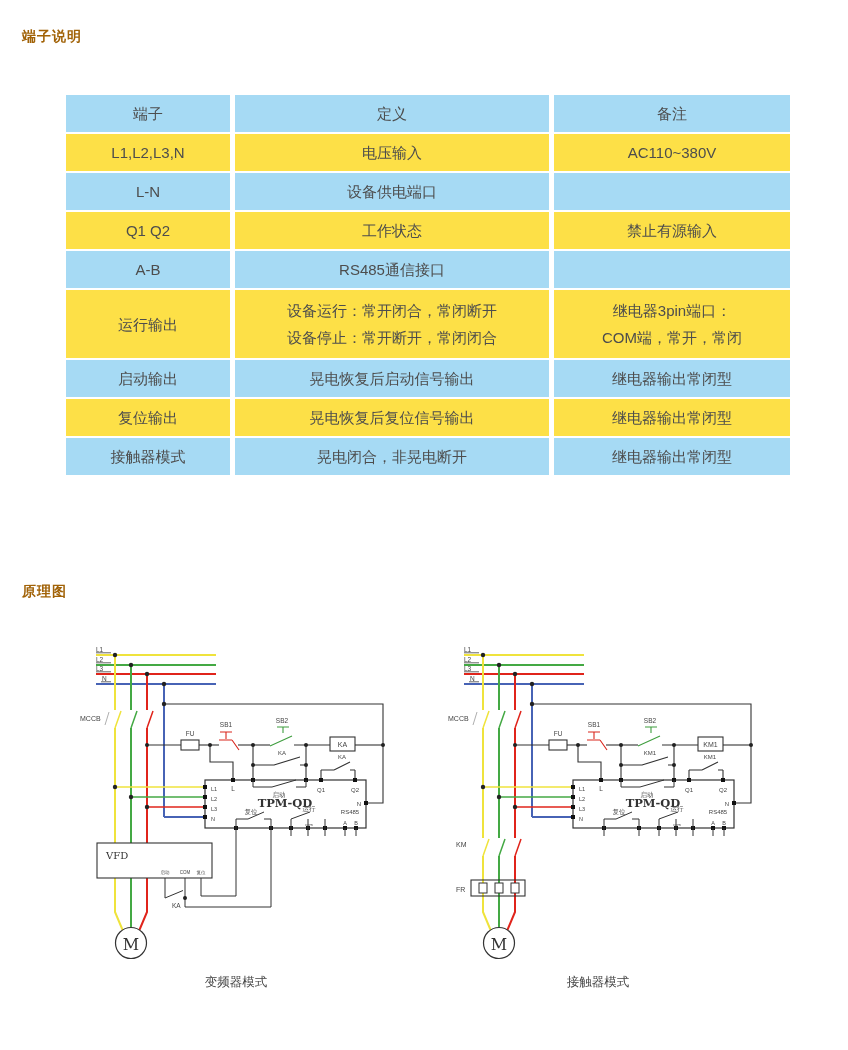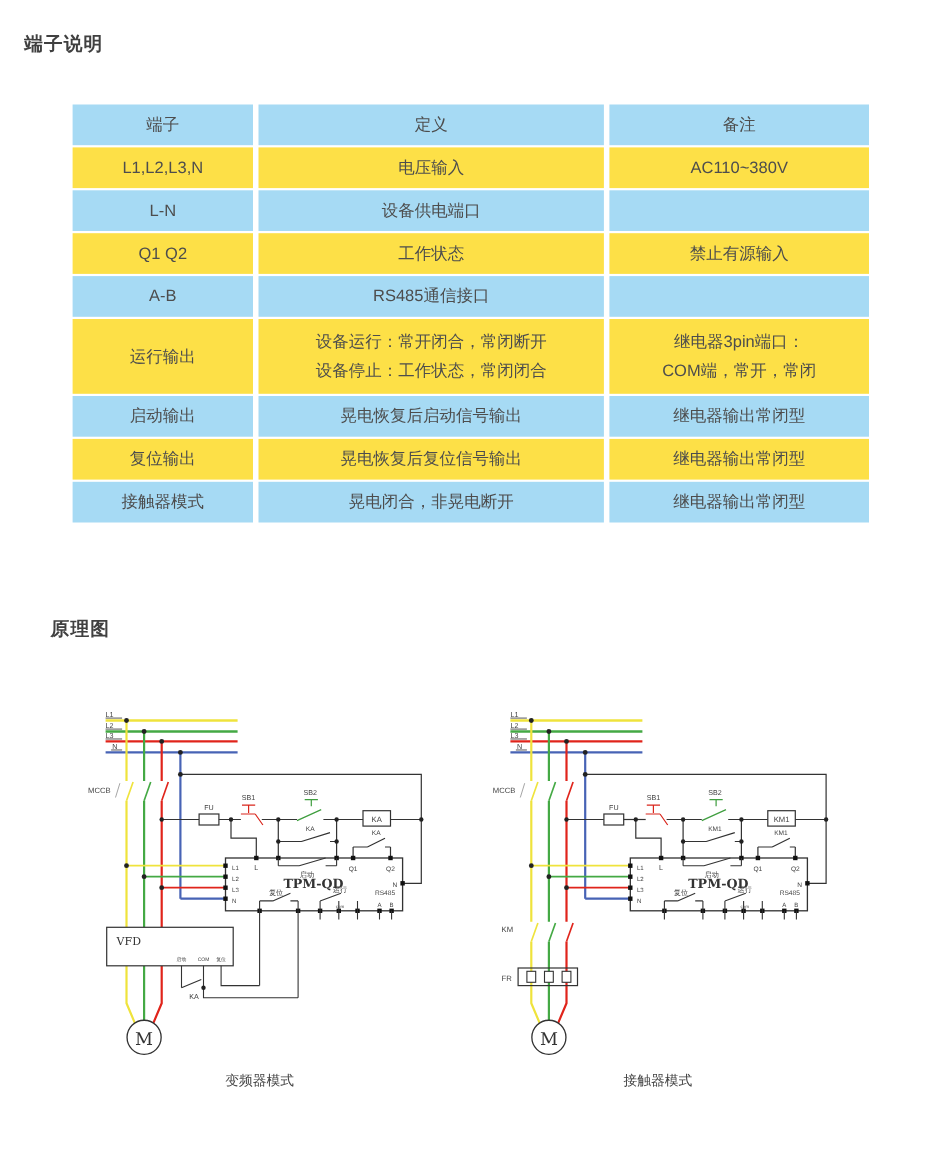--- a/index.html
+++ b/index.html
@@ -2,25 +2,25 @@
 <html><head>
 <meta charset="utf-8">
 <style>
   html,body{margin:0;padding:0;}
   body{
     width:848px;height:1050px;position:relative;background:#ffffff;
     font-family:"Liberation Sans","DejaVu Sans",sans-serif;
     color:#4d4d4d;overflow:hidden;
   }
   .section-title{
-    position:absolute;left:22px;font-size:17px;font-weight:bold;color:#404040;
+    position:absolute;left:22px;font-size:14px;font-weight:bold;color:#a16207;
     letter-spacing:1px;
   }
   #title1{top:28px;}
-  #title2{top:560px;margin-left:24px;}
+  #title2{top:583px;}
   .tbl{position:absolute;left:66px;top:95px;width:724px;font-size:15px;}
   .trow{display:flex;gap:5px;margin-bottom:2px;height:37px;}
   .trow.tall{height:68px;}
   .cell{display:flex;flex-direction:column;justify-content:center;align-items:center;
         text-align:center;line-height:20px;}
   .tall .cell{line-height:27px;}
   .c1{width:164px;flex:0 0 164px;}
   .c2{width:314px;flex:0 0 314px;}
   .c3{flex:1;}
   .blue .cell{background:#a6daf4;}
@@ -59,21 +59,21 @@
   </div>
   <div class="trow blue">
     <div class="cell c1">A-B</div>
     <div class="cell c2">RS485通信接口</div>
     <div class="cell c3"></div>
   </div>
   <div class="trow white tall">
     <div class="cell c1">运行输出</div>
     <div class="cell c2">
       <div>设备运行：常开闭合，常闭断开</div>
-      <div>设备停止：工作状态，常闭闭合</div>
+      <div>设备停止：常开断开，常闭闭合</div>
     </div>
     <div class="cell c3">
       <div>继电器3pin端口：</div>
       <div>COM端，常开，常闭</div>
     </div>
   </div>
   <div class="trow blue">
     <div class="cell c1">启动输出</div>
     <div class="cell c2">晃电恢复后启动信号输出</div>
     <div class="cell c3">继电器输出常闭型</div>

